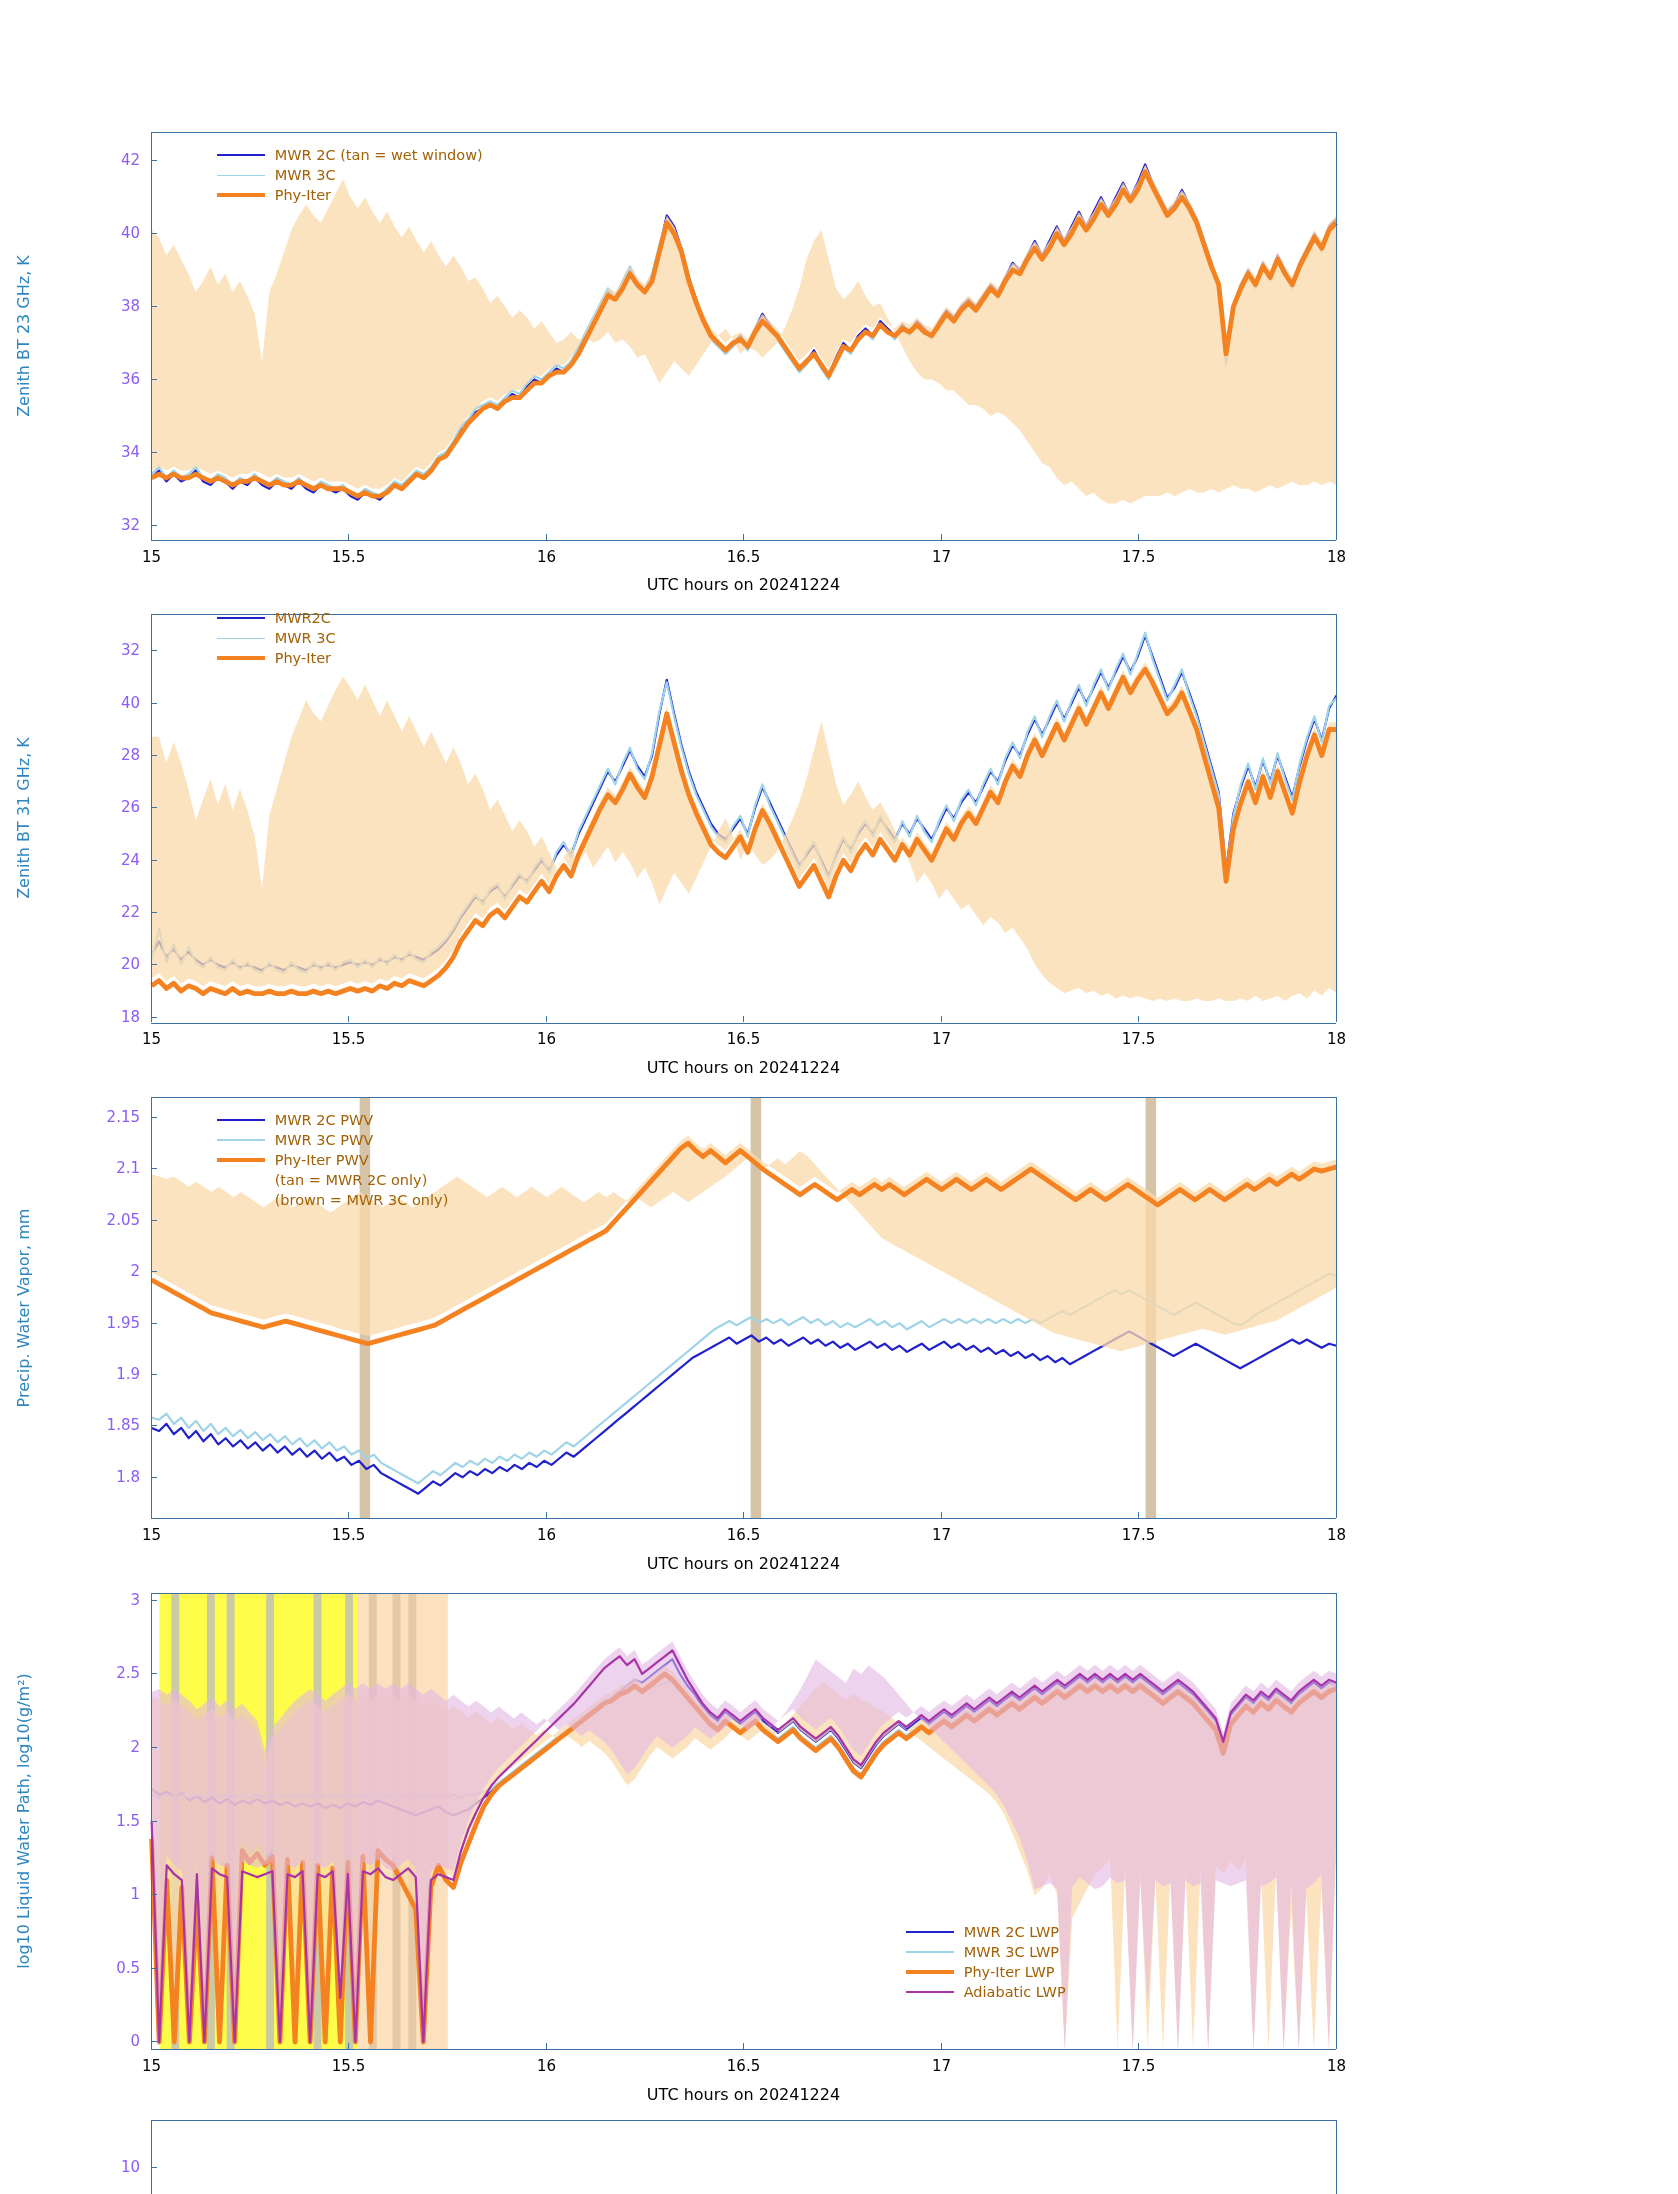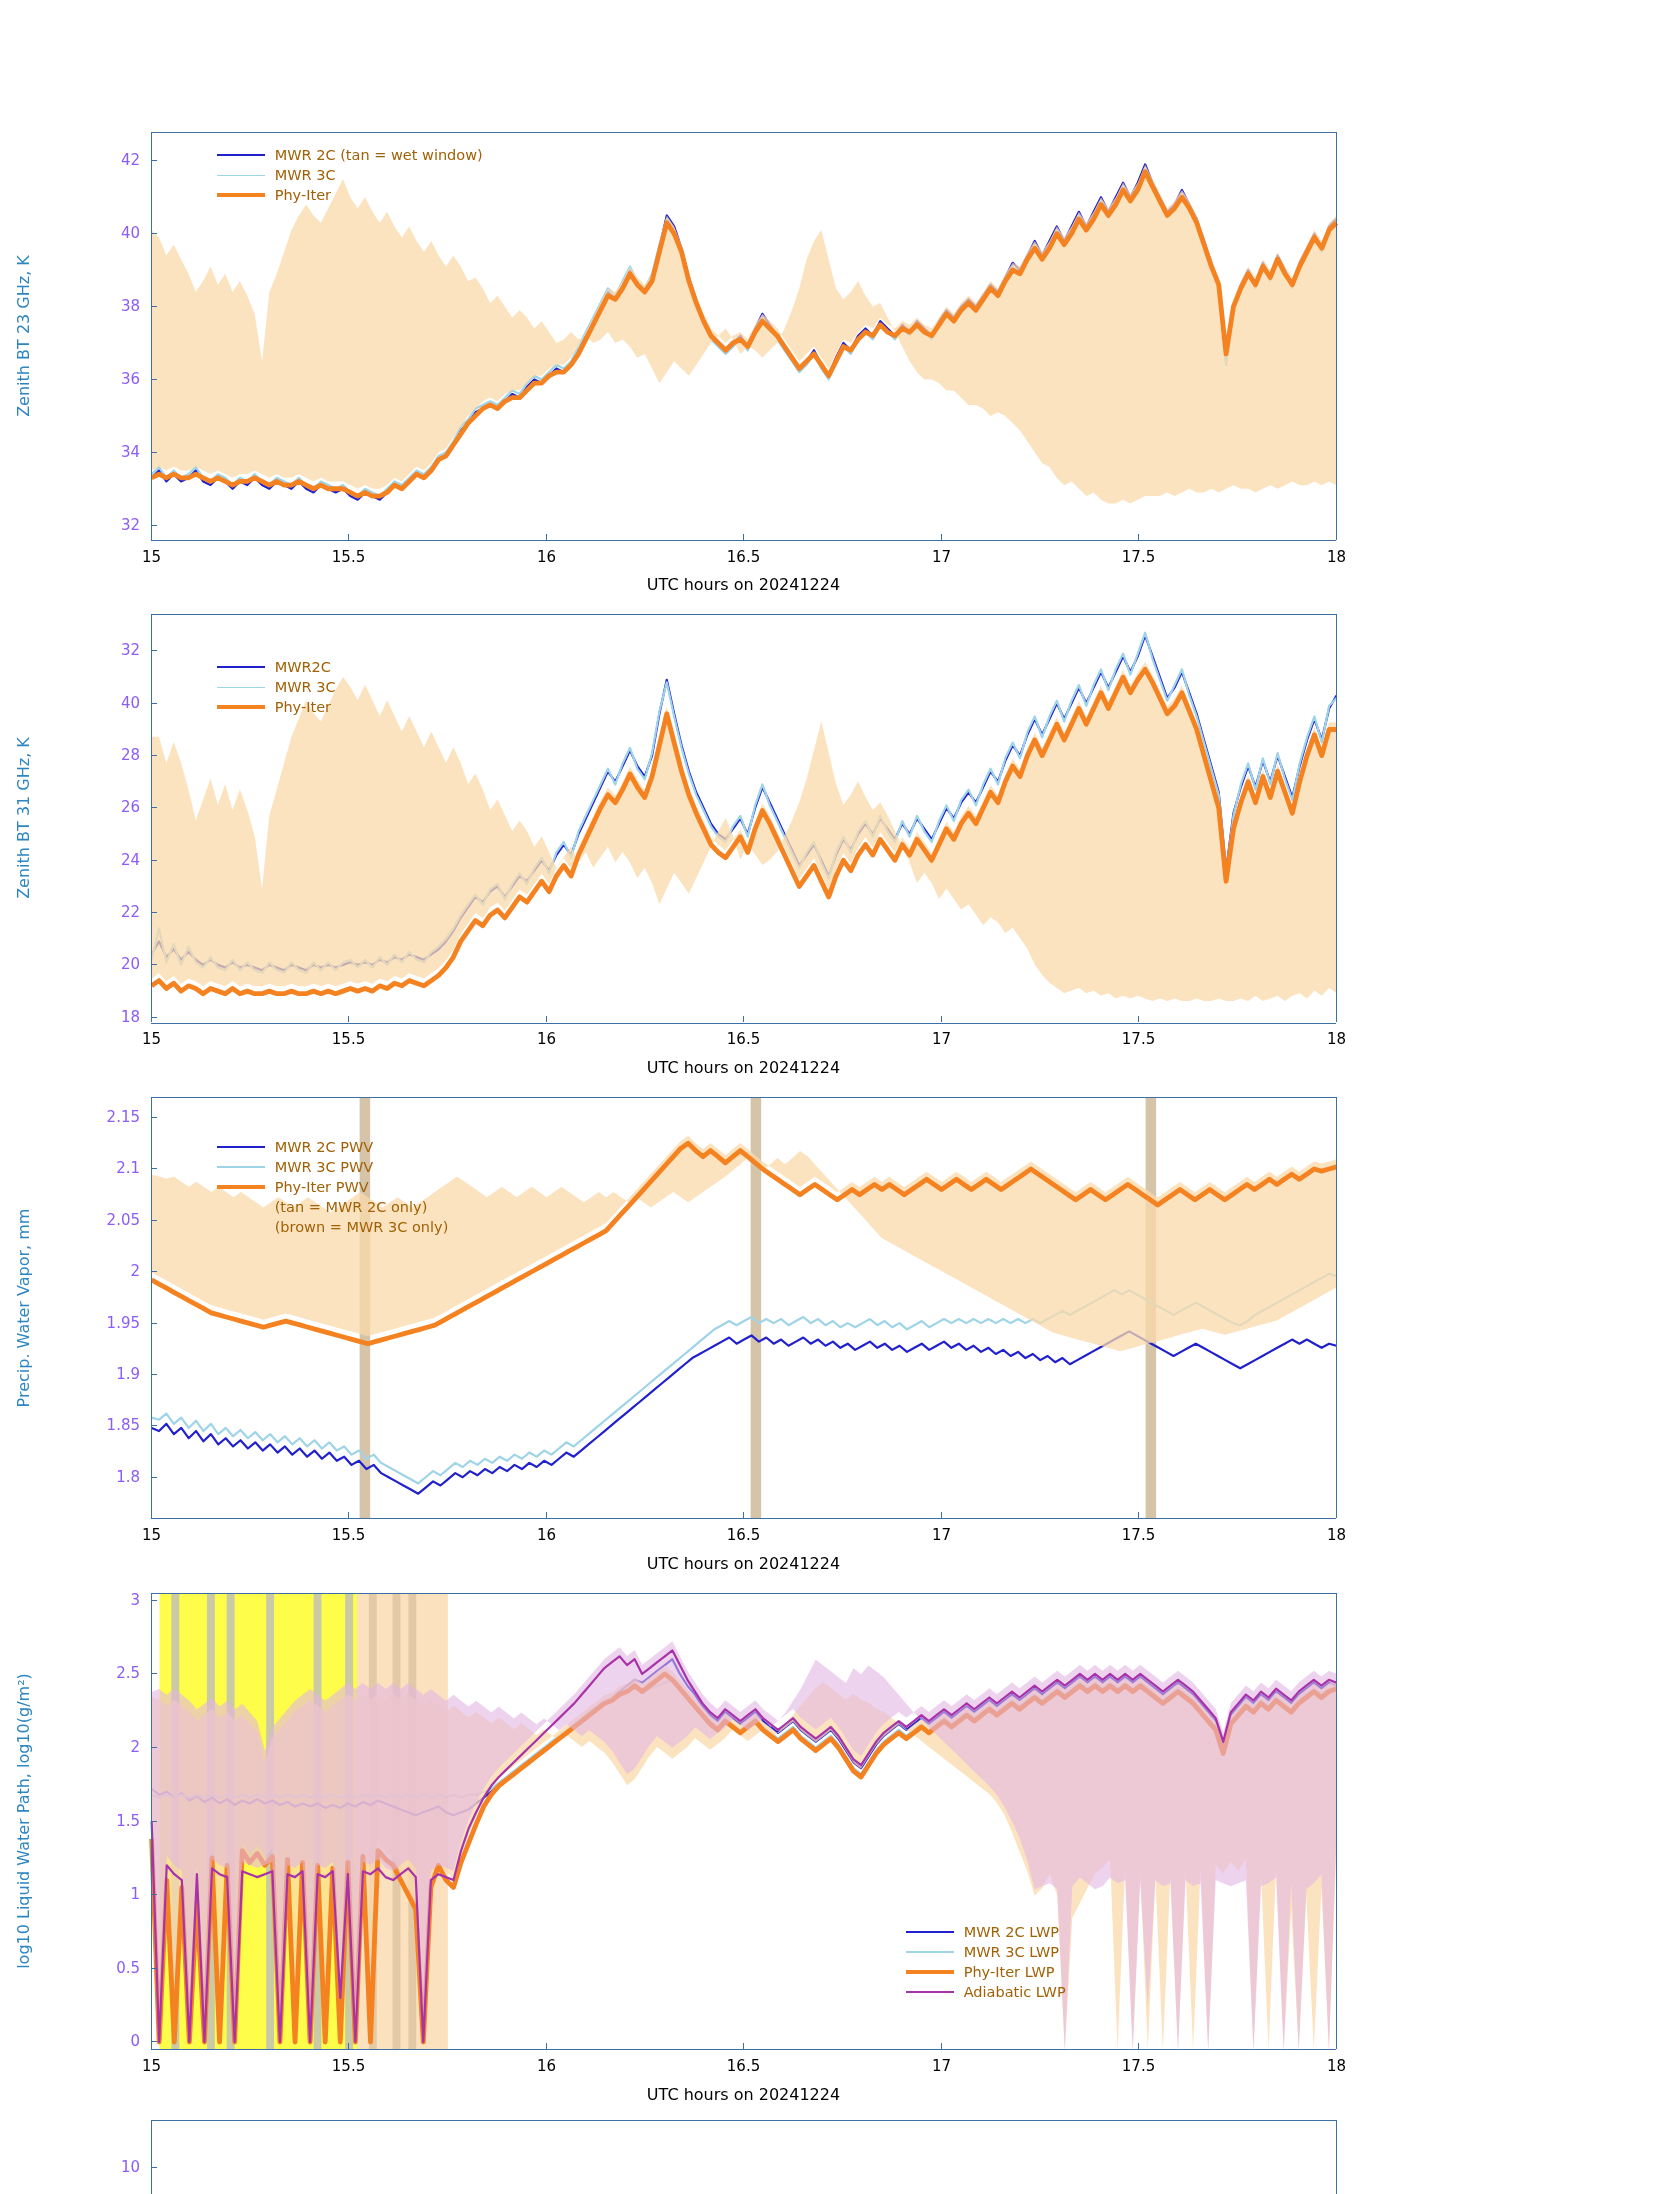--- a/index.html
+++ b/index.html
@@ -113,21 +113,21 @@
         <div class="tick" style="left: 151px; top: 807px; width: 6.1px; height: 1.3px;"></div>
         <div class="ticklabel-y" style="left: 50px; top: 798px; width: 90px;">26</div>
         <div class="tick" style="left: 151px; top: 755px; width: 6.1px; height: 1.3px;"></div>
         <div class="ticklabel-y" style="left: 50px; top: 746px; width: 90px;">28</div>
         <div class="tick" style="left: 151px; top: 703px; width: 6.1px; height: 1.3px;"></div>
         <div class="ticklabel-y" style="left: 50px; top: 694px; width: 90px;">40</div>
         <div class="tick" style="left: 151px; top: 650px; width: 6.1px; height: 1.3px;"></div>
         <div class="ticklabel-y" style="left: 50px; top: 641px; width: 90px;">32</div>
         <div class="xlabel" style="left: 151px; top: 1058px; width: 1185px;">UTC hours on 20241224</div>
         <div class="ylabel" style="left: 33px; top: 818px; transform: rotate(-90deg) translate(-50%, -100%);">Zenith BT 31 GHz, K</div>
-        <div class="legend" style="left: 217px; top: 657px;">
+        <div class="legend" style="left: 217px; top: 608px;">
           <div class="row">
             <div class="swatch" style="border-top-width: 2.2px; border-top-color: rgb(32, 32, 204);"></div>
             <div class="txt">MWR2C</div>
           </div>
           <div class="row">
             <div class="swatch" style="border-top-width: 1.8px; border-top-color: rgb(159, 212, 232);"></div>
             <div class="txt">MWR 3C</div>
           </div>
           <div class="row">
             <div class="swatch" style="border-top-width: 4.8px; border-top-color: rgb(245, 130, 32);"></div>
@@ -174,21 +174,21 @@
         <div class="tick" style="left: 151px; top: 1271px; width: 6.1px; height: 1.3px;"></div>
         <div class="ticklabel-y" style="left: 50px; top: 1262px; width: 90px;">2</div>
         <div class="tick" style="left: 151px; top: 1220px; width: 6.1px; height: 1.3px;"></div>
         <div class="ticklabel-y" style="left: 50px; top: 1211px; width: 90px;">2.05</div>
         <div class="tick" style="left: 151px; top: 1168px; width: 6.1px; height: 1.3px;"></div>
         <div class="ticklabel-y" style="left: 50px; top: 1159px; width: 90px;">2.1</div>
         <div class="tick" style="left: 151px; top: 1117px; width: 6.1px; height: 1.3px;"></div>
         <div class="ticklabel-y" style="left: 50px; top: 1108px; width: 90px;">2.15</div>
         <div class="xlabel" style="left: 151px; top: 1554px; width: 1185px;">UTC hours on 20241224</div>
         <div class="ylabel" style="left: 33px; top: 1308px; transform: rotate(-90deg) translate(-50%, -100%);">Precip. Water Vapor, mm</div>
-        <div class="legend" style="left: 217px; top: 1110px; margin-top: 27px;">
+        <div class="legend" style="left: 217px; top: 1110px;">
           <div class="row">
             <div class="swatch" style="border-top-width: 2.2px; border-top-color: rgb(32, 32, 204);"></div>
             <div class="txt">MWR 2C PWV</div>
           </div>
           <div class="row">
             <div class="swatch" style="border-top-width: 2.2px; border-top-color: rgb(159, 212, 232);"></div>
             <div class="txt">MWR 3C PWV</div>
           </div>
           <div class="row">
             <div class="swatch" style="border-top-width: 4.8px; border-top-color: rgb(245, 130, 32);"></div>

